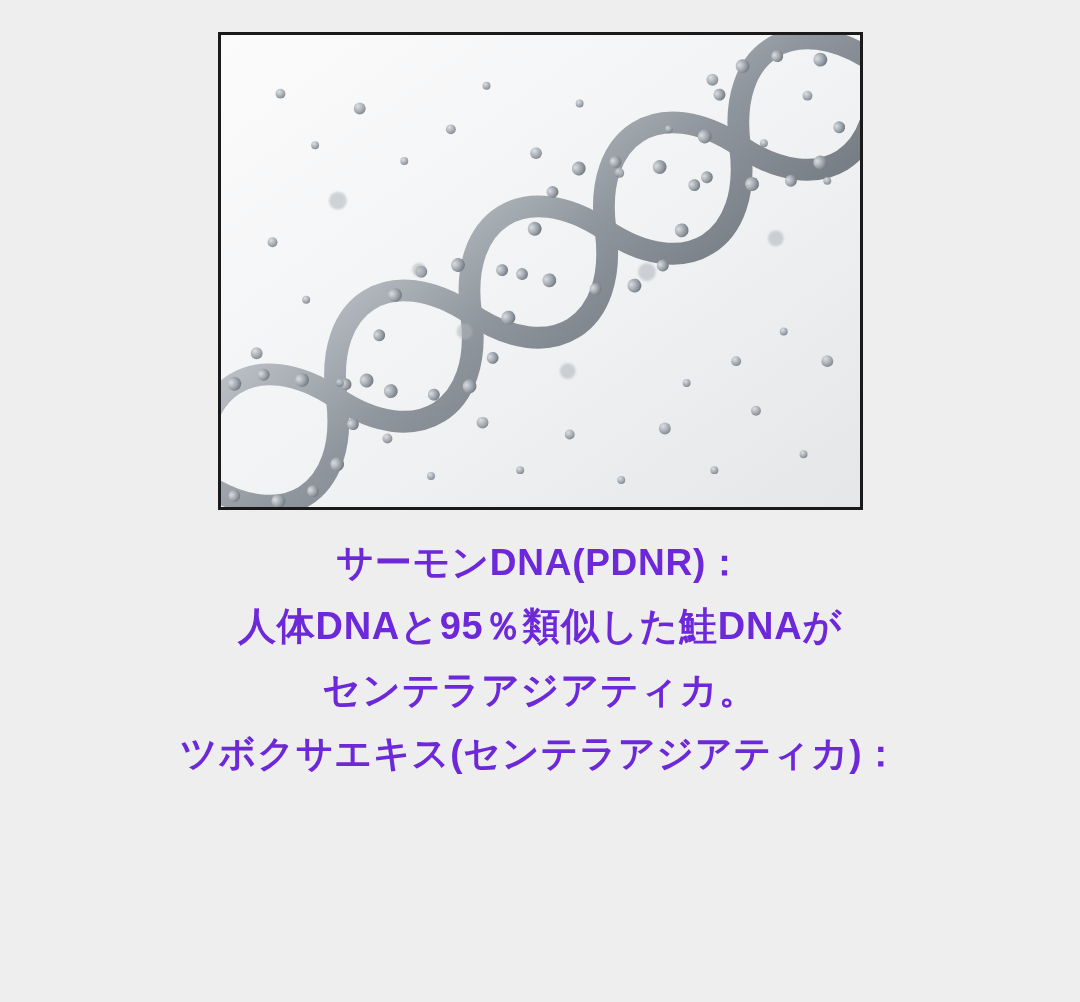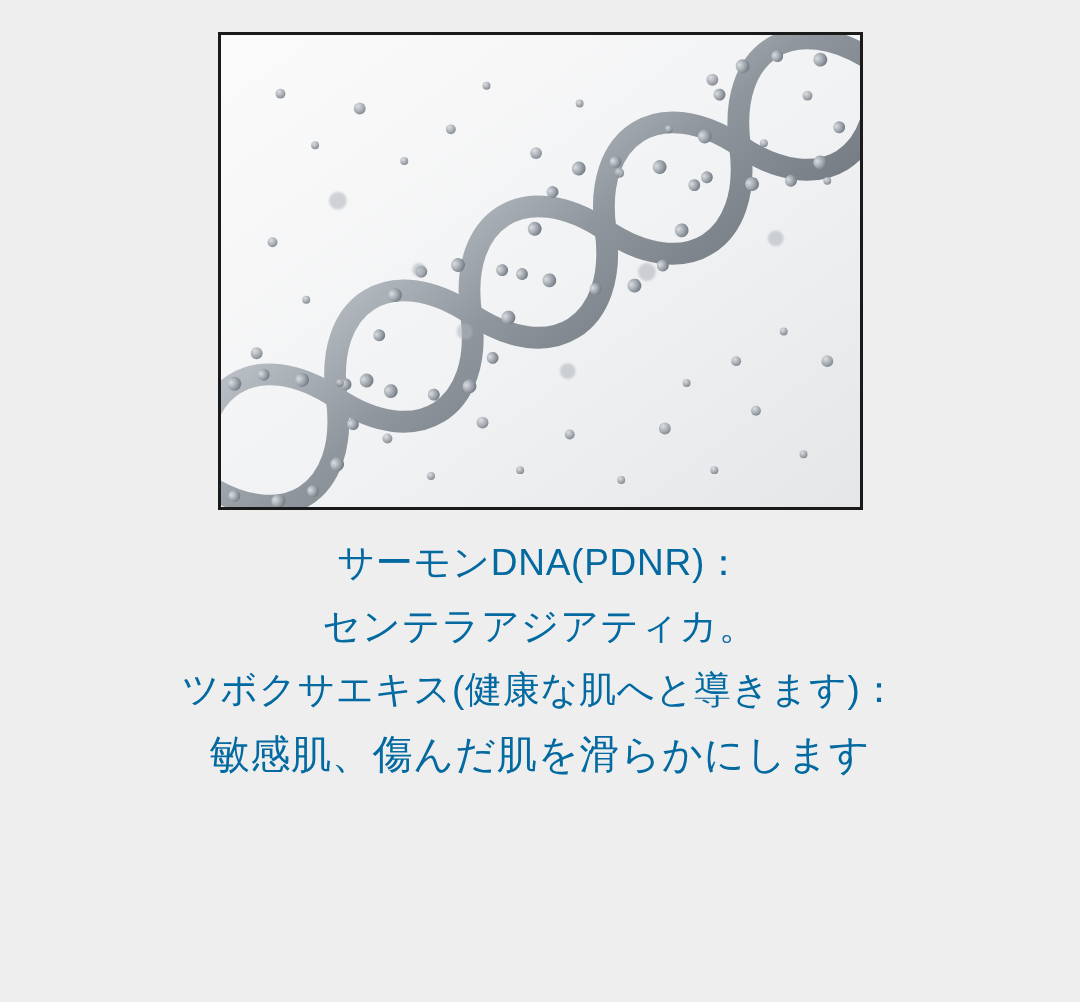--- a/index.html
+++ b/index.html
@@ -49,28 +49,28 @@
   .caption-block {
     width: 100%;
     margin-top: 18px;
     display: flex;
     flex-direction: column;
     align-items: center;
     text-align: center;
   }
 
   .caption-line {
-    color: #0369a1;
+    color: #6d28d9;
     font-size: 37px;
     line-height: 1.0;
     letter-spacing: 0.02em;
     margin: 0;
     padding: 13px 0;
     white-space: nowrap;
-    font-weight: 400;
+    font-weight: 700;
   }
   .caption-line.l1 { font-size: 37px; padding-top: 16px; }
   .caption-line.l2 { font-size: 38px; }
   .caption-line.l3 { font-size: 38px; }
   .caption-line.l4 { font-size: 37px; }
   .caption-line.l5 { font-size: 40px; }
 </style>
 </head>
 <body>
 
@@ -218,18 +218,18 @@
         <circle cx="430" cy="240" r="9"></circle>
           <circle cx="560" cy="206" r="8"></circle>
         <circle cx="200" cy="238" r="7"></circle>
           <circle cx="350" cy="340" r="8"></circle>
       </g>
     </svg>
   </div>
 
   <div class="caption-block">
     <p class="caption-line l1">サーモンDNA(PDNR)：</p>
+    <p class="caption-line l2">人体DNAと95％類似した鮭DNAが</p>
     <p class="caption-line l3">センテラアジアティカ。</p>
-    <p class="caption-line l4">ツボクサエキス(健康な肌へと導きます)：</p>
-    <p class="caption-line l5">敏感肌、傷んだ肌を滑らかにします</p>
+    <p class="caption-line l4">ツボクサエキス(センテラアジアティカ)：</p>
   </div>
 
 </div>
 
 </body></html>

